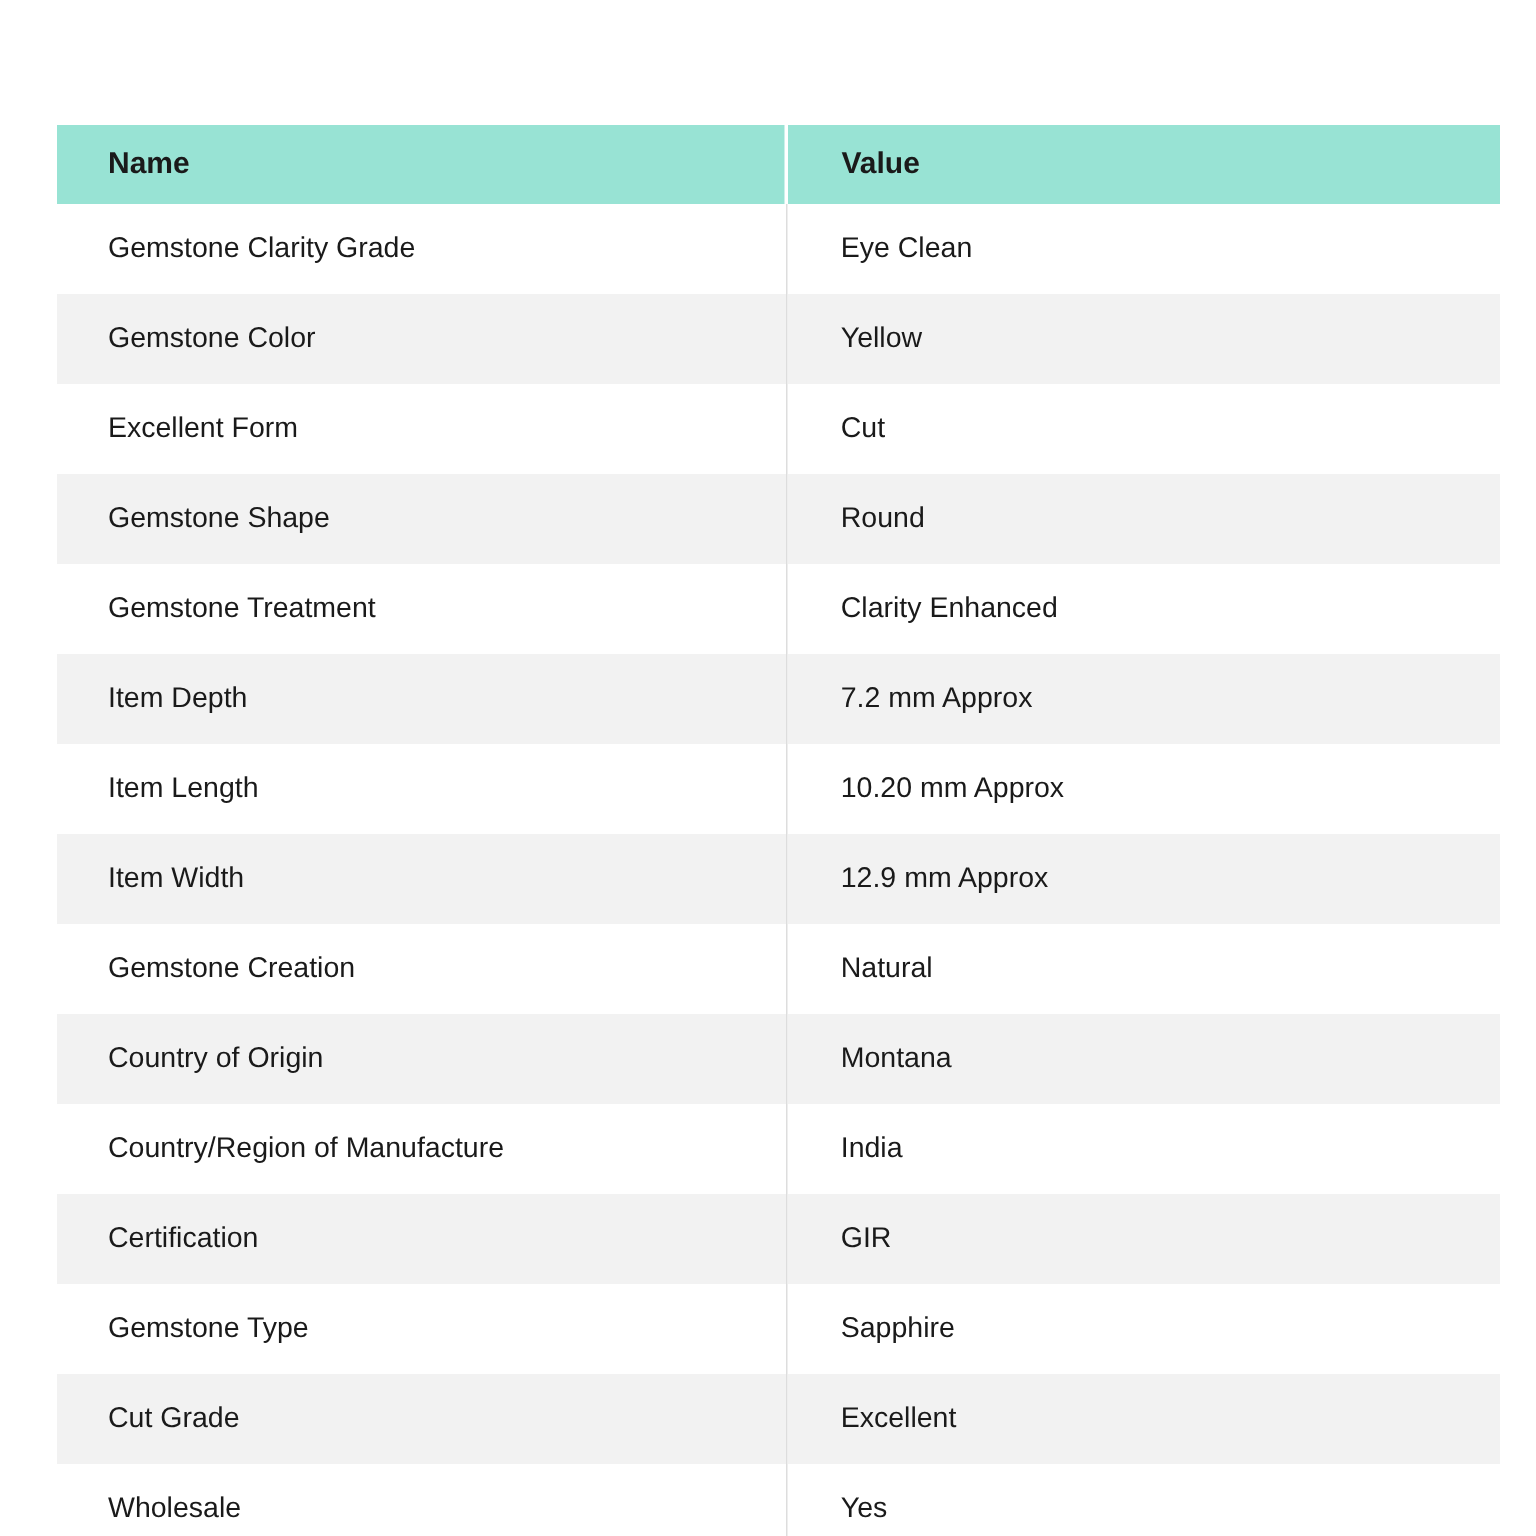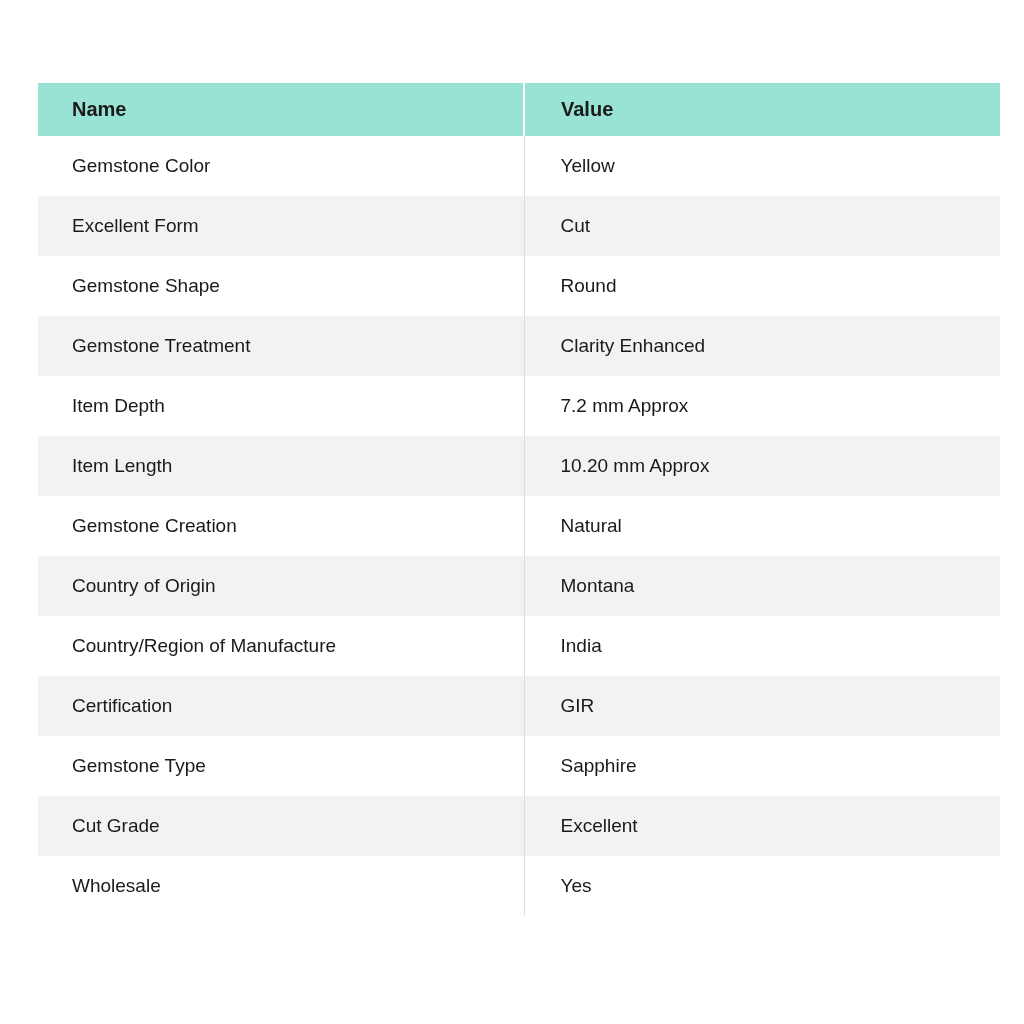--- a/index.html
+++ b/index.html
@@ -68,20 +68,24 @@
     <col style="width:476px">
   </colgroup>
   <thead>
     <tr>
       <th>Name</th>
       <th>Value</th>
     </tr>
   </thead>
   <tbody>
     <tr>
+      <td>Gemstone Clarity Grade</td>
+      <td>Eye Clean</td>
+    </tr>
+    <tr>
       <td>Gemstone Color</td>
       <td>Yellow</td>
     </tr>
     <tr>
       <td>Excellent Form</td>
       <td>Cut</td>
     </tr>
     <tr>
       <td>Gemstone Shape</td>
       <td>Round</td>
@@ -90,20 +94,24 @@
       <td>Gemstone Treatment</td>
       <td>Clarity Enhanced</td>
     </tr>
     <tr>
       <td>Item Depth</td>
       <td>7.2 mm Approx</td>
     </tr>
     <tr>
       <td>Item Length</td>
       <td>10.20 mm Approx</td>
+    </tr>
+    <tr>
+      <td>Item Width</td>
+      <td>12.9 mm Approx</td>
     </tr>
     <tr>
       <td>Gemstone Creation</td>
       <td>Natural</td>
     </tr>
     <tr>
       <td>Country of Origin</td>
       <td>Montana</td>
     </tr>
     <tr>

